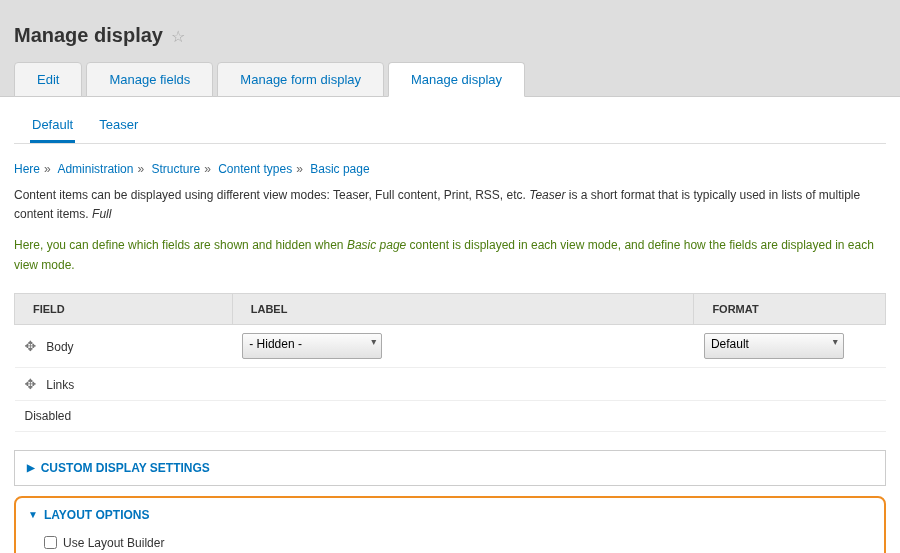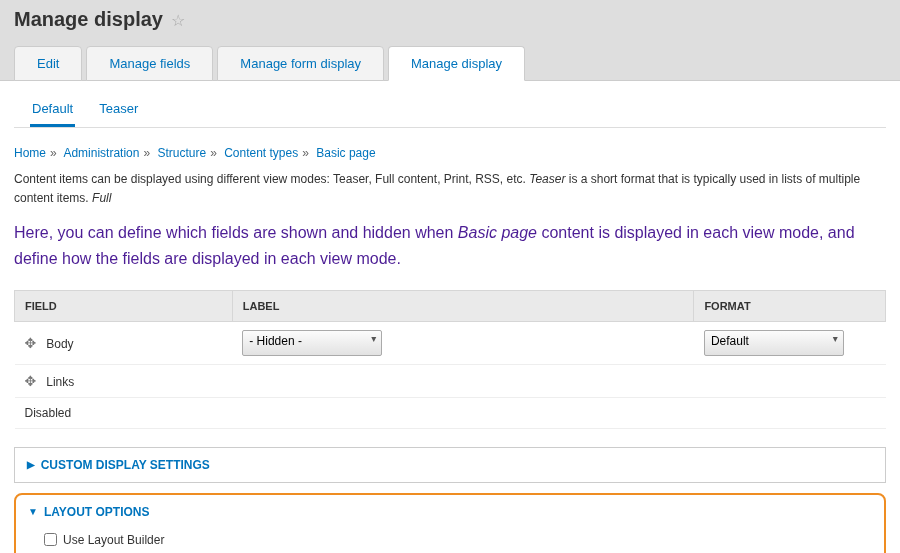--- a/index.html
+++ b/index.html
@@ -1,35 +1,35 @@
 <!DOCTYPE html>
 <html><head>
 <meta charset="utf-8">
 <style>
   * { box-sizing: border-box; margin: 0; padding: 0; }
   body { font-family: "Lucida Grande", "Lucida Sans Unicode", Verdana, sans-serif; font-size: 12px; color: #333; background: #fff; width: 900px; }
-  .topbar { background: #dedede; padding: 8px 14px 0 14px; border-bottom: 1px solid #ccc; }
+  .topbar { background: #dedede; padding: 24px 14px 0 14px; border-bottom: 1px solid #ccc; }
   .title-row { display: flex; align-items: baseline; gap: 8px; padding-bottom: 14px; }
   h1 { font-size: 20px; font-weight: bold; color: #333; }
   .star { font-size: 16px; color: #a7a7a7; cursor: pointer; }
   .tabs-primary { display: flex; }
   .tabs-primary .tab { padding: 9px 22px; font-size: 13px; color: #0074bd; background: #f3f3f3; border: 1px solid #ccc; margin-right: 4px; cursor: pointer; border-radius: 4px 4px 0 0; position: relative; top: 1px; }
   .tabs-primary .tab.active { background: #fff; border-bottom: 1px solid #fff; color: #0074bd; }
   .content { padding: 10px 14px 20px 14px; }
   .tabs-secondary { display: flex; gap: 22px; padding: 4px 16px 0 16px; border-bottom: 1px solid #ddd; margin-bottom: 18px; }
   .tabs-secondary .stab { padding: 6px 2px 8px 2px; color: #0074bd; font-size: 13px; cursor: pointer; border-bottom: 3px solid transparent; }
   .tabs-secondary .stab.active { border-bottom: 3px solid #0074bd; }
   .breadcrumb { font-size: 12px; margin-bottom: 10px; }
   .breadcrumb a { color: #0074bd; text-decoration: none; }
   .sep { color: #666; padding: 0 4px; }
   .desc { font-size: 12px; color: #333; line-height: 1.6; margin-bottom: 12px; }
   .desc em { font-style: italic; }
-  .desc2 { font-size: 16px; color: #4c1d95; line-height: 1.6; margin-bottom: 18px; }
+  .desc2 { font-size: 12px; color: #4d7c0f; line-height: 1.6; margin-bottom: 18px; }
   table { width: 100%; border-collapse: collapse; }
-  thead th { background: #eaeaea; text-align: left; font-size: 11px; font-weight: bold; padding: 9px 10px; border: 1px solid #d6d6d6; text-transform: uppercase; }
+  thead th { background: #eaeaea; text-align: left; font-size: 11px; font-weight: bold; padding: 9px 18px; border: 1px solid #d6d6d6; text-transform: uppercase; }
   tbody td { padding: 8px 10px; border-bottom: 1px solid #eee; font-size: 12px; vertical-align: middle; }
   .handle { font-size: 14px; color: #777; cursor: move; padding-right: 10px; }
   select { background: linear-gradient(#fcfcfc,#e2e2e2); border: 1px solid #aaa; padding: 3px 22px 7px 6px; font-size: 12px; border-radius: 2px; min-width: 140px; appearance: none; background-image: linear-gradient(#fcfcfc,#e2e2e2); position: relative; }
   .select-wrap { position: relative; display: inline-block; }
   .select-wrap::after { content: "▾"; position: absolute; right: 6px; top: 3px; font-size: 10px; pointer-events: none; color: #555; }
   .row-disabled td { font-weight: normal; }
   .row-hidden td { color: #888; font-style: italic; }
   .details-box { border: 1px solid #ccc; margin-top: 18px; }
   .details-summary { padding: 10px 12px; color: #0074bd; font-weight: bold; font-size: 12px; cursor: pointer; display: flex; align-items: center; gap: 6px; }
   .highlight-box { border: 2px solid #ef8d22; border-radius: 8px; margin-top: 10px; padding-bottom: 16px; }
@@ -55,21 +55,21 @@
 </div>
 
 <div class="content">
 
   <div class="tabs-secondary">
     <div class="stab active">Default</div>
     <div class="stab">Teaser</div>
   </div>
 
   <div class="breadcrumb">
-    <a href="#">Home</a><span class="sep">»</span>
+    <a href="#">Here</a><span class="sep">»</span>
     <a href="#">Administration</a><span class="sep">»</span>
     <a href="#">Structure</a><span class="sep">»</span>
     <a href="#">Content types</a><span class="sep">»</span>
     <a href="#">Basic page</a>
   </div>
 
   <p class="desc">
     <span>Content items can be displayed using different view modes: Teaser, Full content, Print, RSS, etc. </span><em>Teaser</em><span> is a short format that is typically used in lists of multiple content items. </span><em>Full</em>
   </p>
   <p class="desc2">

